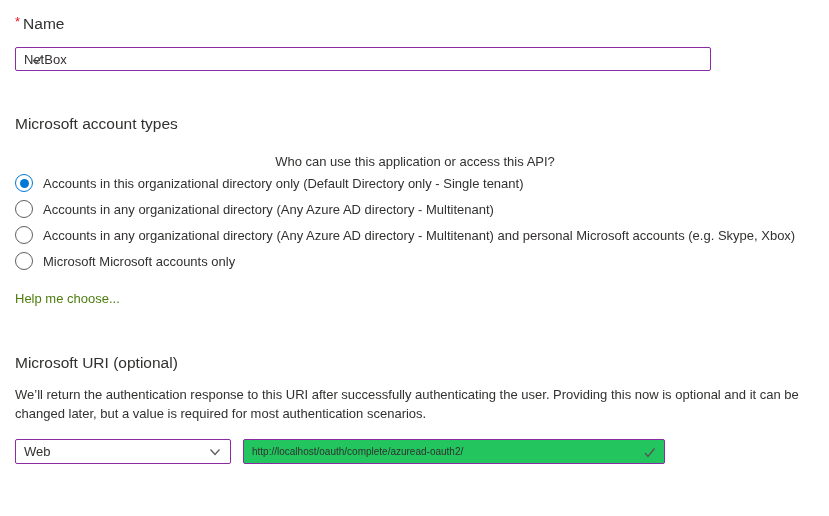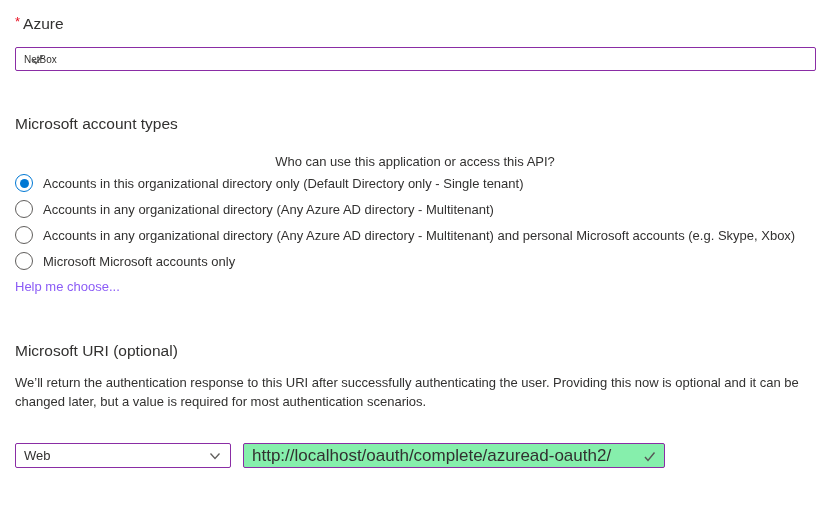--- a/index.html
+++ b/index.html
@@ -37,27 +37,27 @@
     max-width: 802px;
     color: #323130;
   }
   .input-wrap {
     position: relative;
     margin-top: 13px;
     height: 24px;
   }
   .text-input {
     box-sizing: border-box;
-    width: 801px;
+    width: 696px;
     height: 24px;
     border: 1px solid #8a2da5;
     border-radius: 2px;
     padding: 0 28px 0 8px;
     font-family: "Liberation Sans", sans-serif;
-    font-size: 10px;
+    font-size: 13px;
     color: #323130;
     outline: none;
     background: #fff;
   }
   .valid-check {
     position: absolute;
     top: 5px;
     pointer-events: none;
   }
   .section-accounts { margin-top: 43px; }
@@ -94,31 +94,31 @@
     background: transparent;
   }
   .radio-row.selected .radio-dot { background: #0078d4; }
   .radio-label {
     font-size: 13px;
     margin-left: 10px;
     white-space: nowrap;
   }
   .help-link {
     display: inline-block;
-    margin-top: 5px;
-    font-size: 13px;
-    color: #8b5cf6;
+    margin-top: 17px;
+    font-size: 13px;
+    color: #4d7c0f;
     text-decoration: none;
     cursor: pointer;
   }
   .section-redirect { margin-top: 46px; }
   .controls-row {
     display: flex;
     align-items: center;
-    margin-top: 32px;
+    margin-top: 16px;
   }
   .dropdown {
     box-sizing: border-box;
     width: 216px;
     height: 25px;
     border: 1px solid #8a2da5;
     border-radius: 2px;
     display: flex;
     align-items: center;
     justify-content: space-between;
@@ -133,34 +133,34 @@
     height: 25px;
   }
   .uri-input {
     box-sizing: border-box;
     width: 422px;
     height: 25px;
     border: 1px solid #8a2da5;
     border-radius: 2px;
     padding: 0 28px 0 8px;
     font-family: "Liberation Sans", sans-serif;
-    font-size: 17px;
+    font-size: 10px;
     color: #323130;
     outline: none;
-    background: #86efac;
+    background: #22c55e;
   }
   .uri-check { right: 8px; top: 6px; }
 </style>
 </head>
 <body>
 
 <div class="page">
 
   <div>
-    <h2 class="section-title"><span class="req-star">*</span><span>Azure</span></h2>
+    <h2 class="section-title"><span class="req-star">*</span><span>Name</span></h2>
     <div class="input-wrap">
       <input class="text-input" type="text" value="NetBox" style="">
       <svg class="valid-check" style="right:770px;" width="15" height="15" viewBox="0 0 15 15">
         <polyline points="3,8 6,11.5 12.5,3.5" fill="none" stroke="#565656" stroke-width="1.4"></polyline>
       </svg>
     </div>
   </div>
 
   <div class="section-accounts">
     <h2 class="section-title">Microsoft account types</h2>

